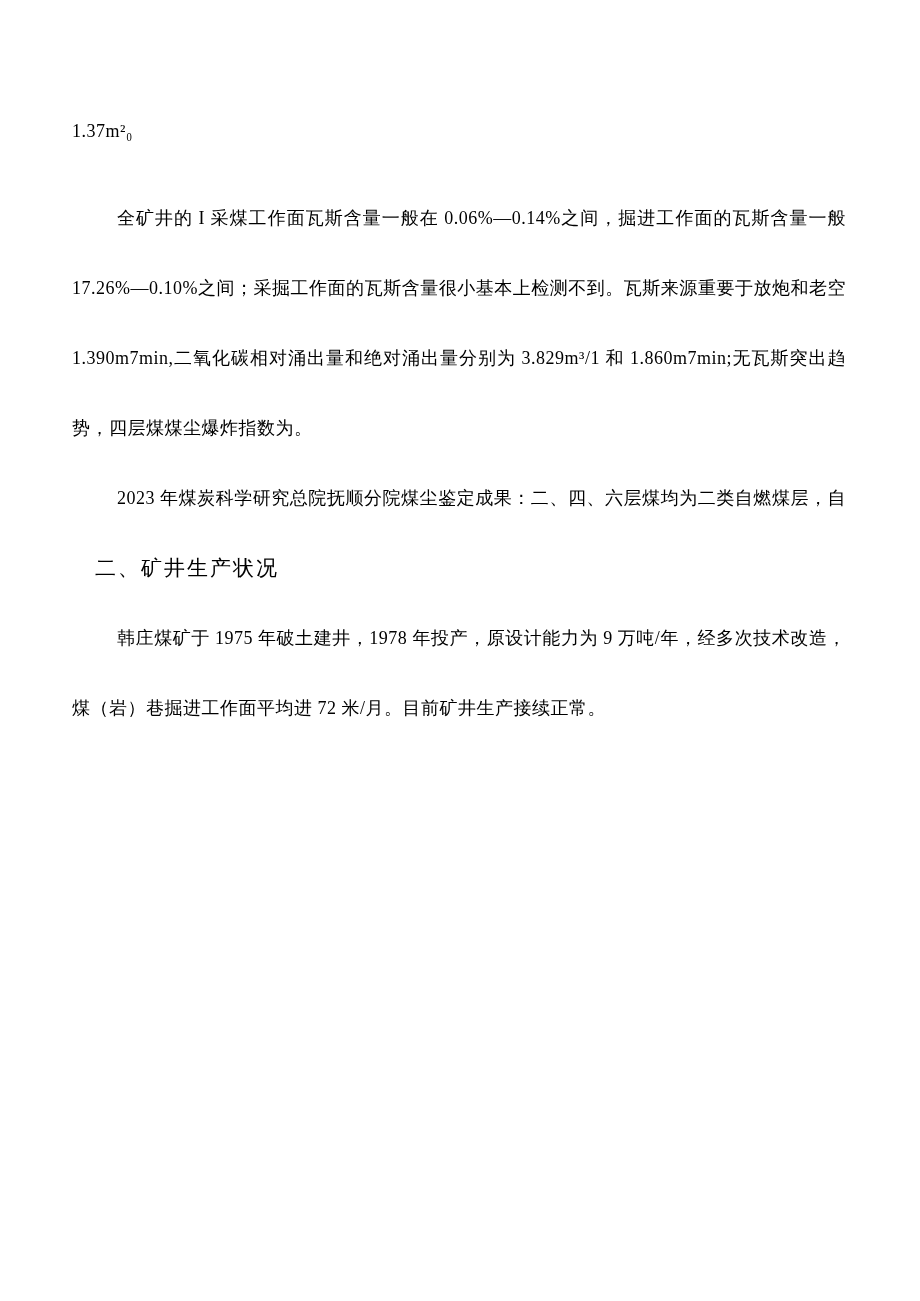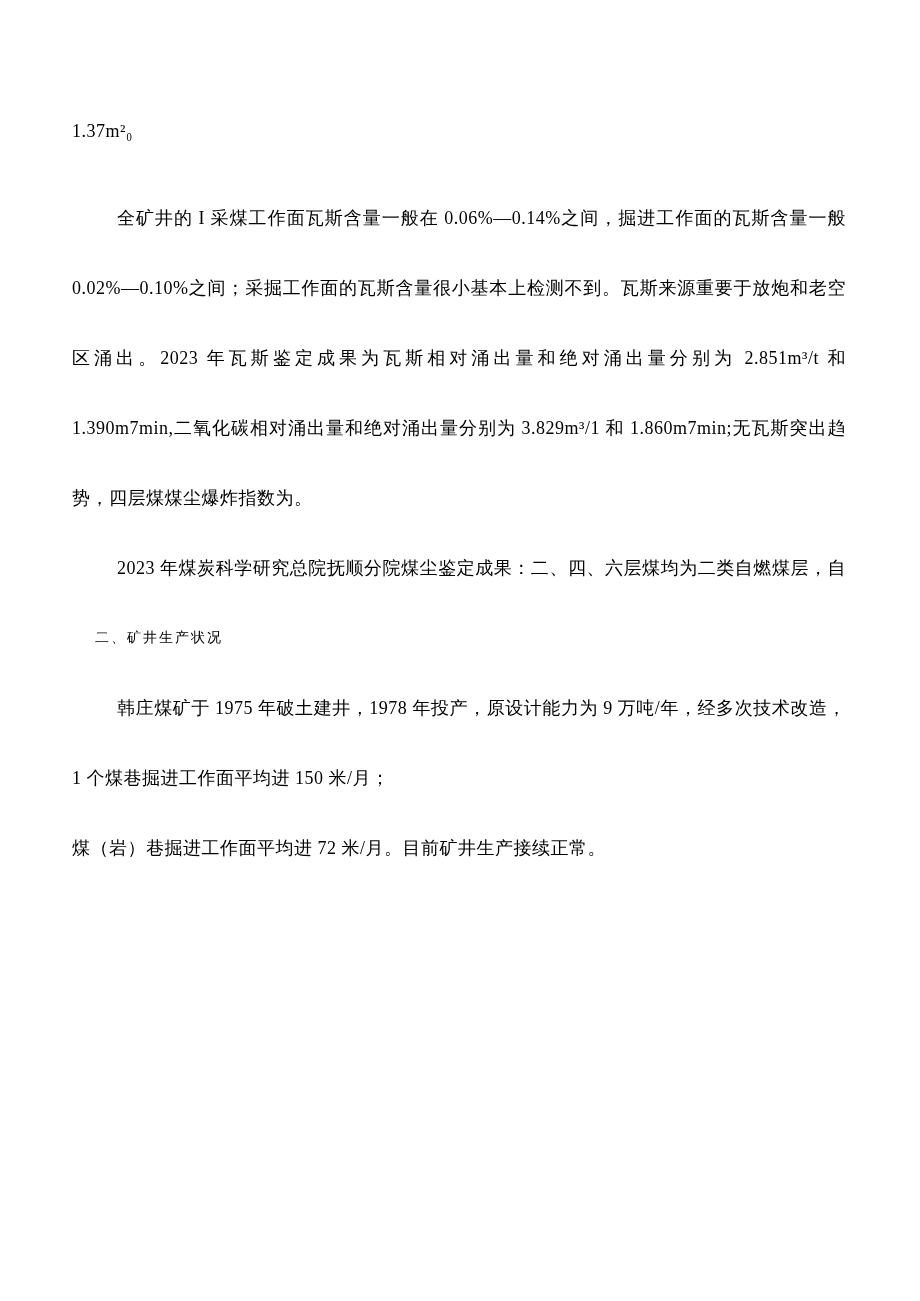--- a/index.html
+++ b/index.html
@@ -46,34 +46,32 @@
   .line.heading {
     text-align: left;
     text-align-last: left;
   }
   .line.indent-justify,
   .line.indent-left {
     text-indent: 45px;
   }
   .line.heading {
     text-indent: 23px;
-    font-size: 14px;
+    font-size: 21px;
     letter-spacing: 2px;
   }
 </style>
 </head>
 <body>
 
 <div class="doc-page">
   <div class="doc-body">
       <div class="line left">1.37m²₀</div>
       <div class="line indent-justify">全矿井的 I 采煤工作面瓦斯含量一般在 0.06%—0.14%之间，掘进工作面的瓦斯含量一般在</div>
-      <div class="line justify">0.02%—0.10%之间；采掘工作面的瓦斯含量很小基本上检测不到。瓦斯来源重要于放炮和老空</div>
-      <div class="line justify">区涌出。2023 年瓦斯鉴定成果为瓦斯相对涌出量和绝对涌出量分别为 2.851m³/t 和</div>
+      <div class="line justify">17.26%—0.10%之间；采掘工作面的瓦斯含量很小基本上检测不到。瓦斯来源重要于放炮和老空</div>
       <div class="line justify">1.390m7min,二氧化碳相对涌出量和绝对涌出量分别为 3.829m³/1 和 1.860m7min;无瓦斯突出趋</div>
       <div class="line left">势，四层煤煤尘爆炸指数为。</div>
       <div class="line indent-justify">2023 年煤炭科学研究总院抚顺分院煤尘鉴定成果：二、四、六层煤均为二类自燃煤层，自</div>
       <div class="line heading">二、矿井生产状况</div>
       <div class="line indent-justify">韩庄煤矿于 1975 年破土建井，1978 年投产，原设计能力为 9 万吨/年，经多次技术改造，</div>
-      <div class="line left">1 个煤巷掘进工作面平均进 150 米/月；</div>
       <div class="line left">煤（岩）巷掘进工作面平均进 72 米/月。目前矿井生产接续正常。</div>
     </div>
 </div>
 
 </body></html>

